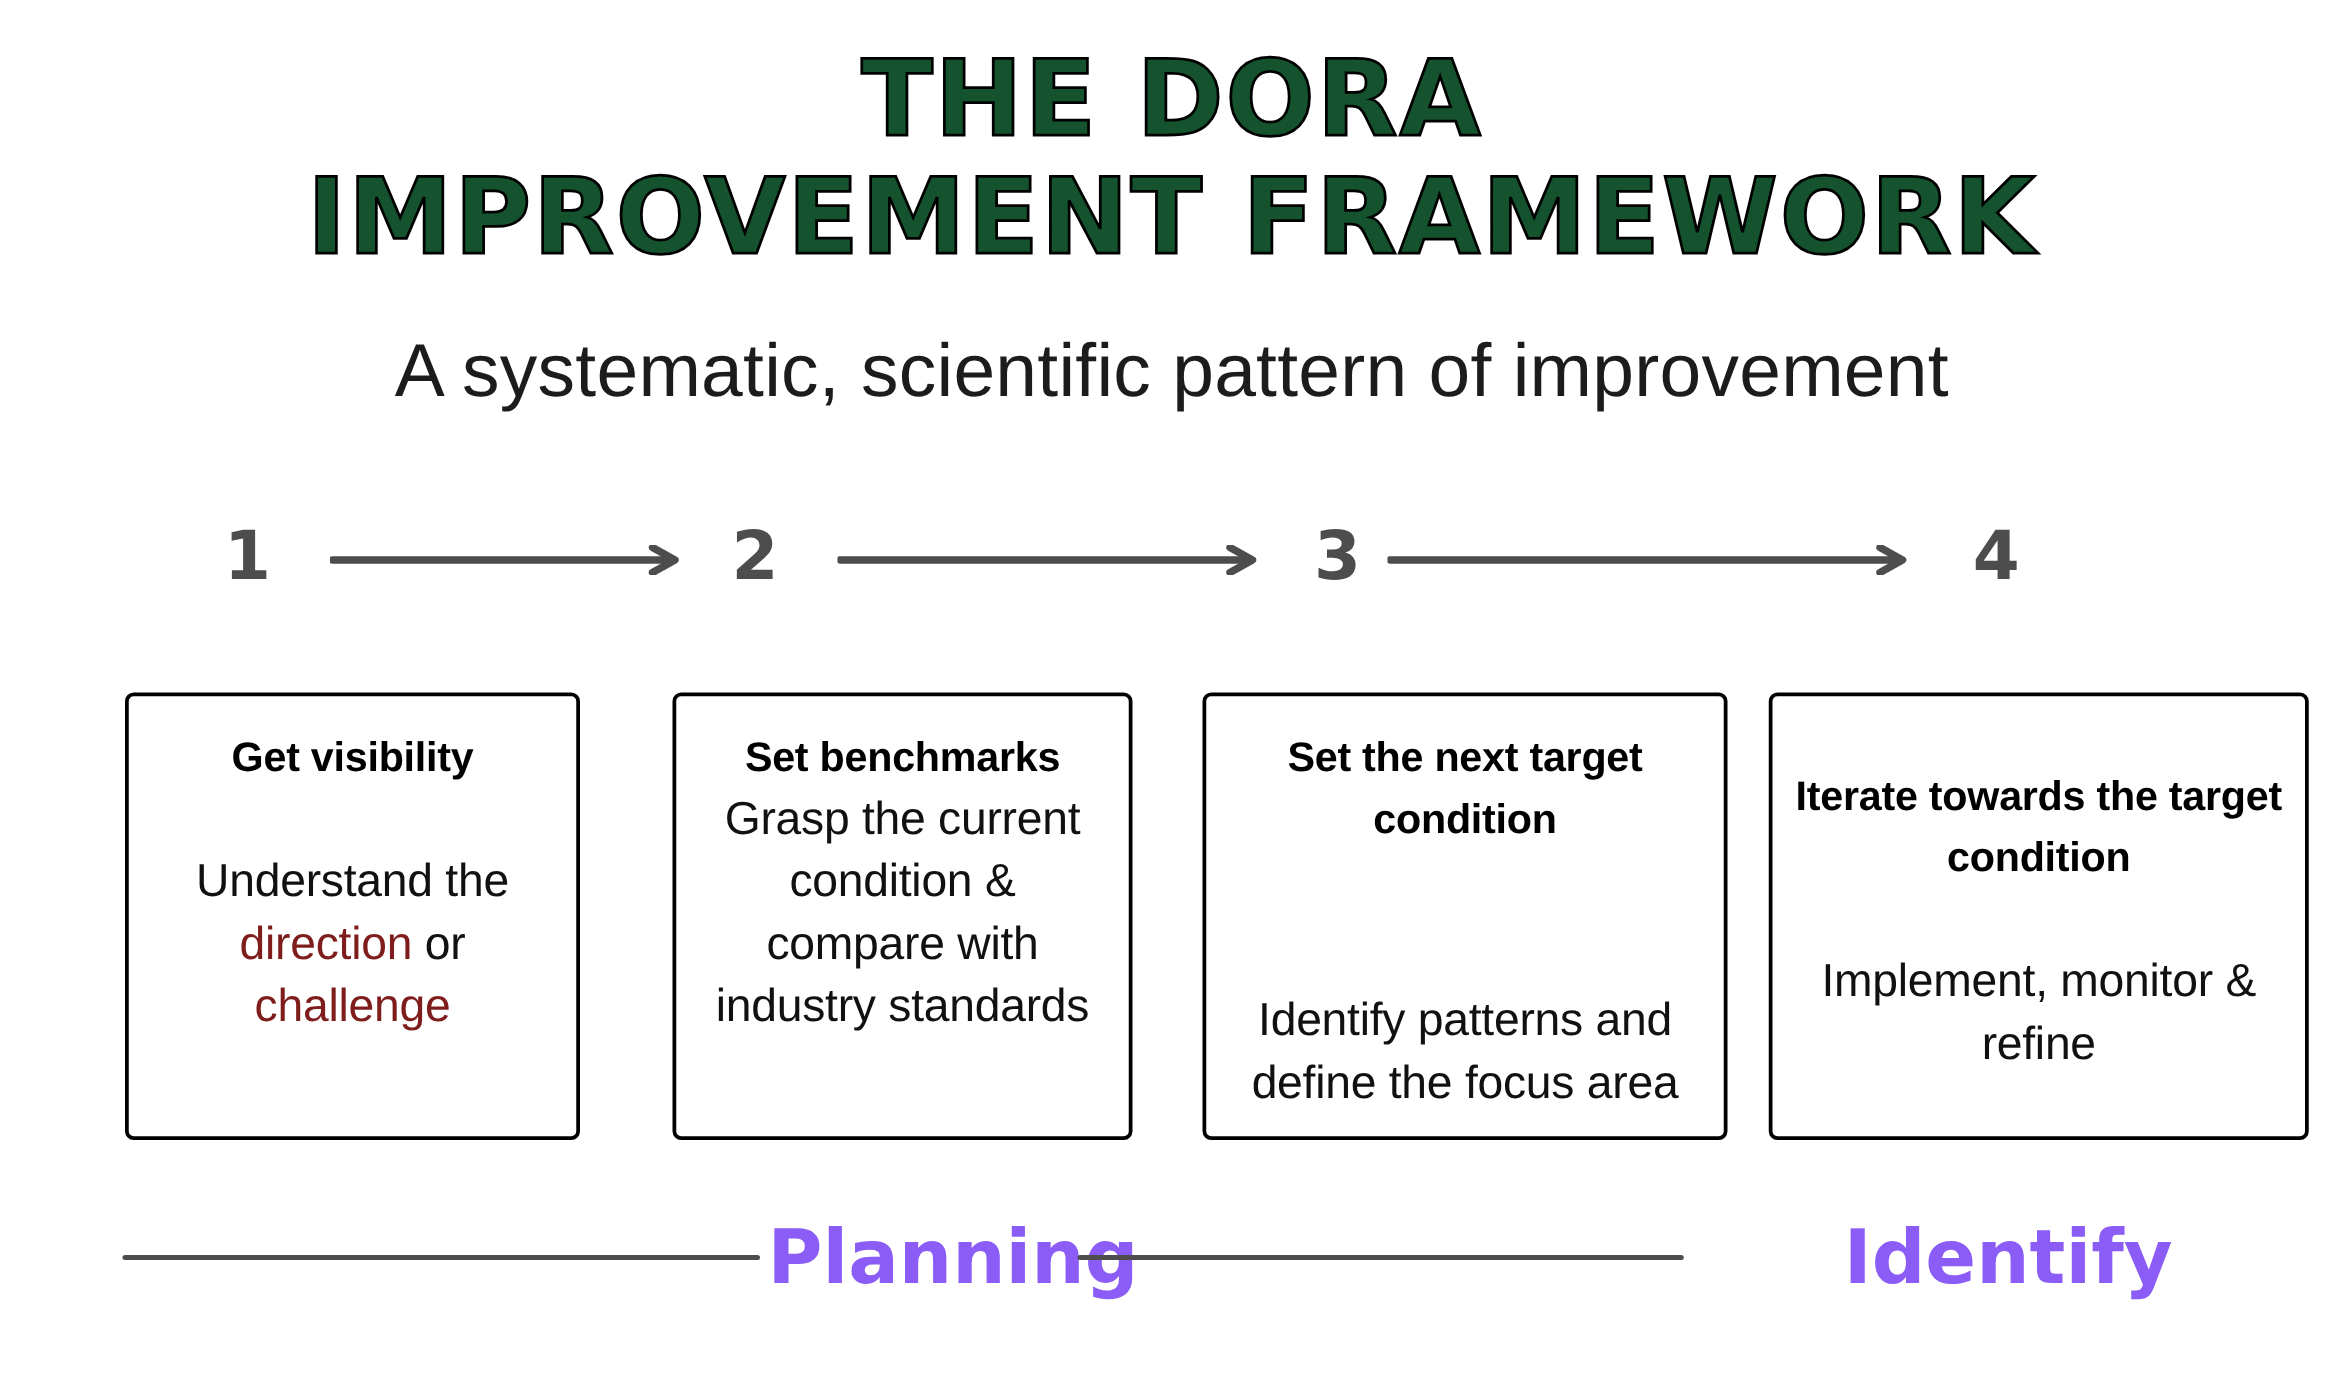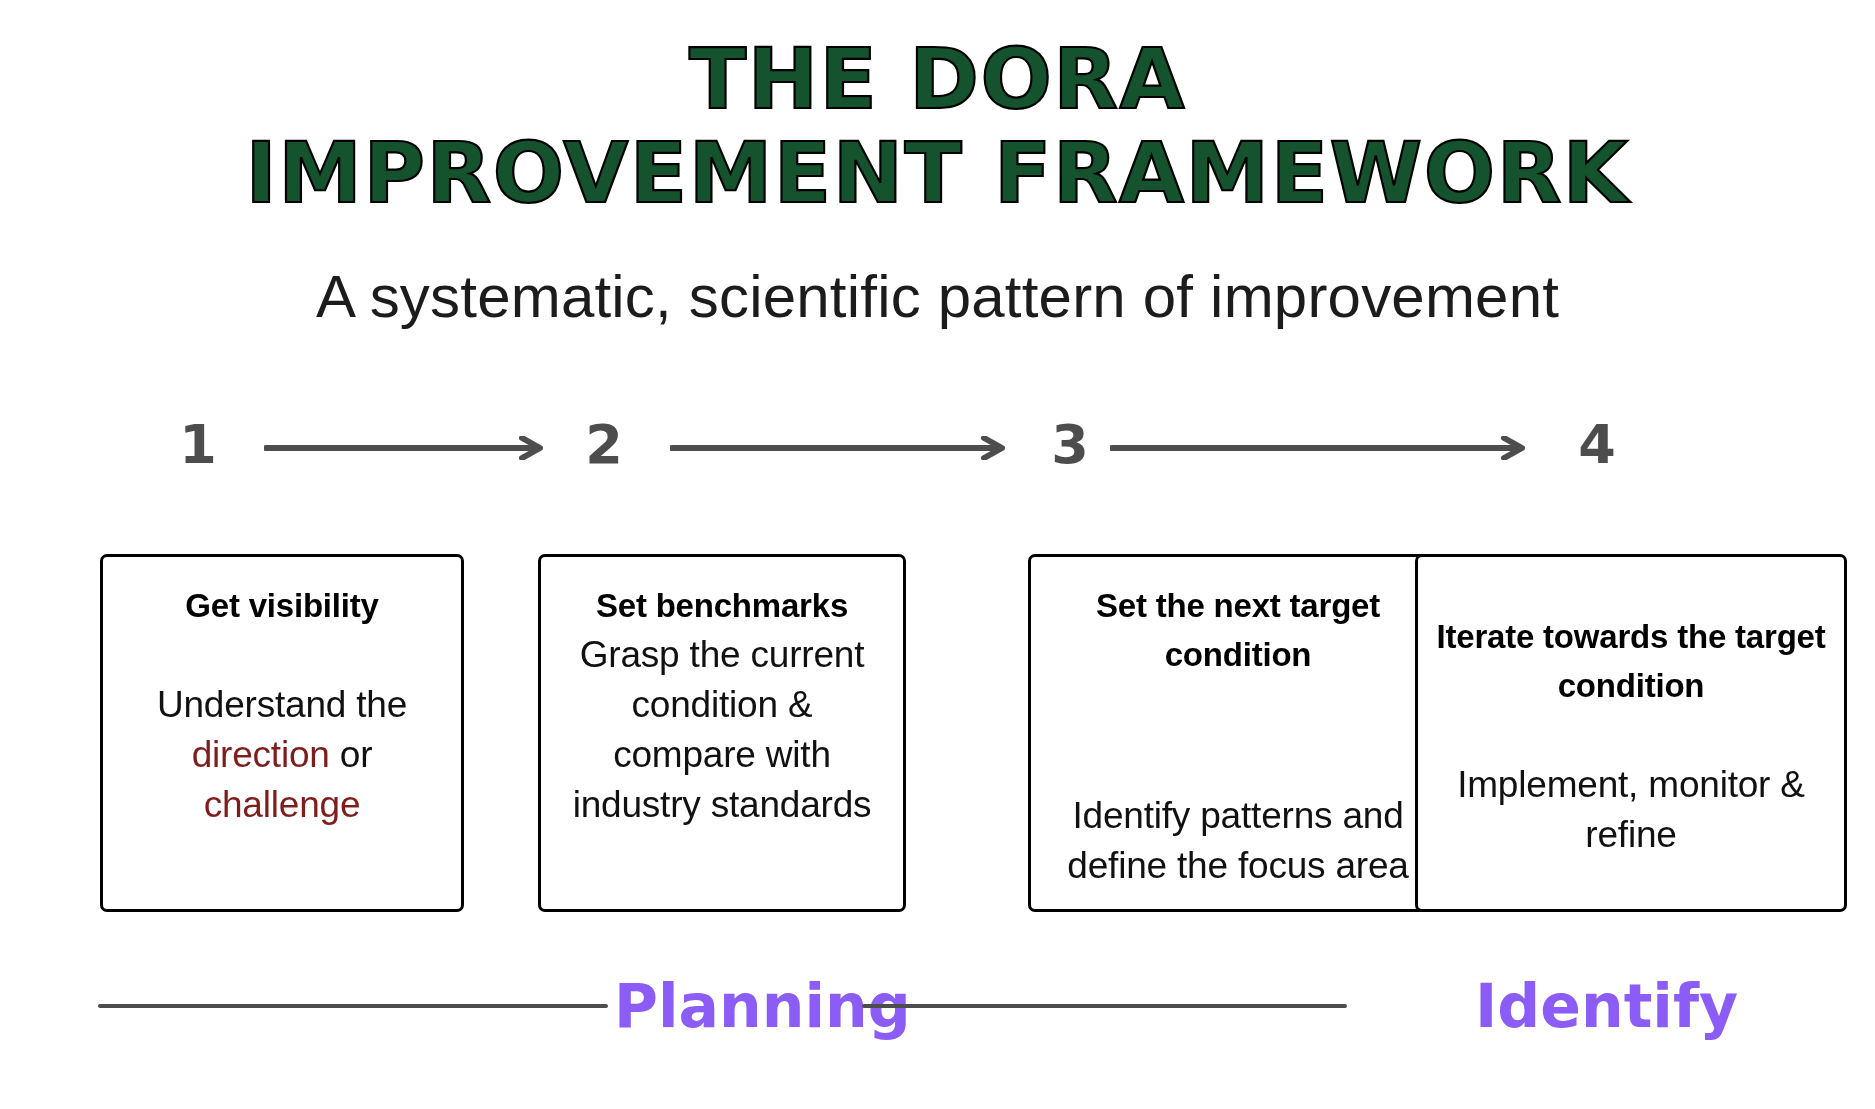--- a/index.html
+++ b/index.html
@@ -197,21 +197,21 @@
       <b>challenge</b>
     </div>
   </div>
 
   <div class="card" style="left:538px;width:368px;">
     <div class="card-heading">Set benchmarks</div>
     <div class="card-gap-0"></div>
     <div class="card-body">Grasp the current condition &amp; compare with industry standards</div>
   </div>
 
-  <div class="card" style="left:1028px;width:420px;gap:32px;">
+  <div class="card" style="left:962px;width:420px;gap:32px;">
     <div class="card-heading">Set the next target condition</div>
     <div class="card-gap-1"></div>
     <div class="card-body">Identify patterns and define the focus area</div>
   </div>
 
   <div class="card" style="left:1415px;width:432px;justify-content:center;">
     <div class="card-heading">Iterate towards the target condition</div>
     <div class="card-gap-1"></div>
     <div class="card-body">Implement, monitor &amp; refine</div>
   </div>

